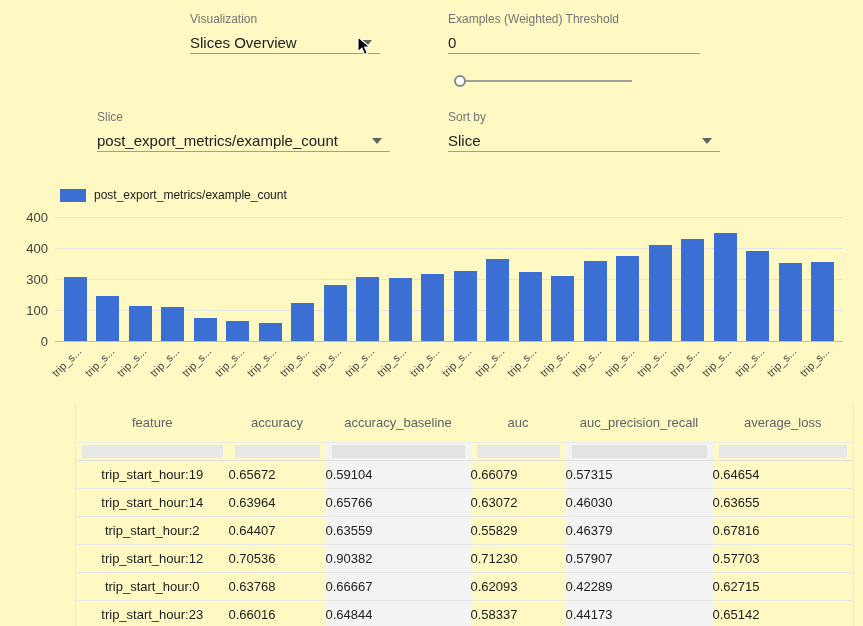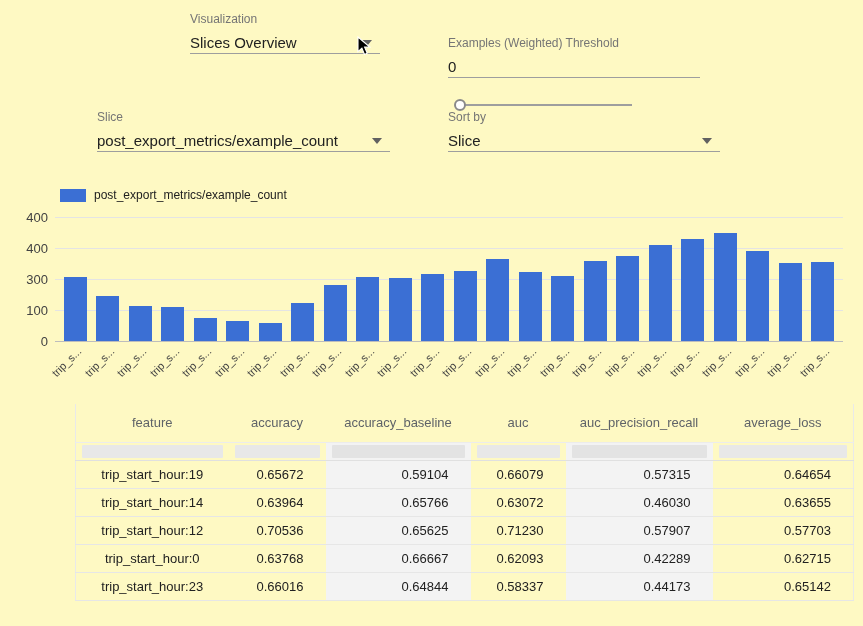--- a/index.html
+++ b/index.html
@@ -5,21 +5,21 @@
   * { margin:0; padding:0; box-sizing:border-box; }
   html,body { background:#fff; }
   .page {
     position:relative; width:863px; height:626px; overflow:hidden;
     background:#fef9c3; font-family:Liberation Sans, sans-serif; color:#212121;
   }
 
   
   .control { position:absolute; }
   #viz-control   { left:190px; top:12px;  width:190px; }
-  #threshold-control { left:448px; top:12px; width:252px;margin-top:24px; }
+  #threshold-control { left:448px; top:12px; width:252px; }
   #show-control  { left:97px;  top:110px; width:293px; }
   #sort-control  { left:448px; top:110px; width:272px; }
 
   .control-label { font-size:12px; color:#757575; margin-bottom:5px; }
   .control-value-row {
     position:relative; height:23px; border-bottom:1px solid #9e9e9e;
     display:flex; align-items:center; cursor:pointer;
   }
   .control-value { font-size:15px; color:#212121; white-space:nowrap; }
   .dd-arrow {
@@ -64,21 +64,21 @@
     border-left:1px solid #e9e9e9; border-right:1px solid #e9e9e9;
   }
   #metrics-table th {
     height:38px; font-weight:500; font-size:13px; color:#5f6368;
     text-align:center; border-bottom:1px solid #ececec; cursor:pointer;
   }
   .filter-row td { height:18px; padding:2px 6px; border-bottom:1px solid #e0e0e0; }
   .filter-box { height:13px; background:#e8e8e8; border-radius:1px; }
   #metrics-table tbody td {
     height:28px; border-bottom:1px solid #e6e6e6;
-    text-align:right; padding-right:22px; color:#212121;
+    padding-right:22px; color:#212121;
   }
   #metrics-table tbody td.feature { text-align:center; padding-right:0; }
   #metrics-table td.banded { background:#f3f3f3; }
   #metrics-table td.banded .filter-box { background:#e3e3e3; }
 
   .cursor { position:absolute; left:357px; top:36px; z-index:10; }
 </style>
 </head>
 <body>
 
@@ -287,23 +287,31 @@
         </tr>
         <tr>
           <td class="feature">trip_start_hour:14</td>
           <td>0.63964</td>
           <td class="banded">0.65766</td>
           <td>0.63072</td>
           <td class="banded">0.46030</td>
           <td>0.63655</td>
         </tr>
         <tr>
+          <td class="feature">trip_start_hour:2</td>
+          <td>0.64407</td>
+          <td class="banded">0.63559</td>
+          <td>0.55829</td>
+          <td class="banded">0.46379</td>
+          <td>0.67816</td>
+        </tr>
+        <tr>
           <td class="feature">trip_start_hour:12</td>
           <td>0.70536</td>
-          <td class="banded">0.65625</td>
+          <td class="banded">0.90382</td>
           <td>0.71230</td>
           <td class="banded">0.57907</td>
           <td>0.57703</td>
         </tr>
         <tr>
           <td class="feature">trip_start_hour:0</td>
           <td>0.63768</td>
           <td class="banded">0.66667</td>
           <td>0.62093</td>
           <td class="banded">0.42289</td>

